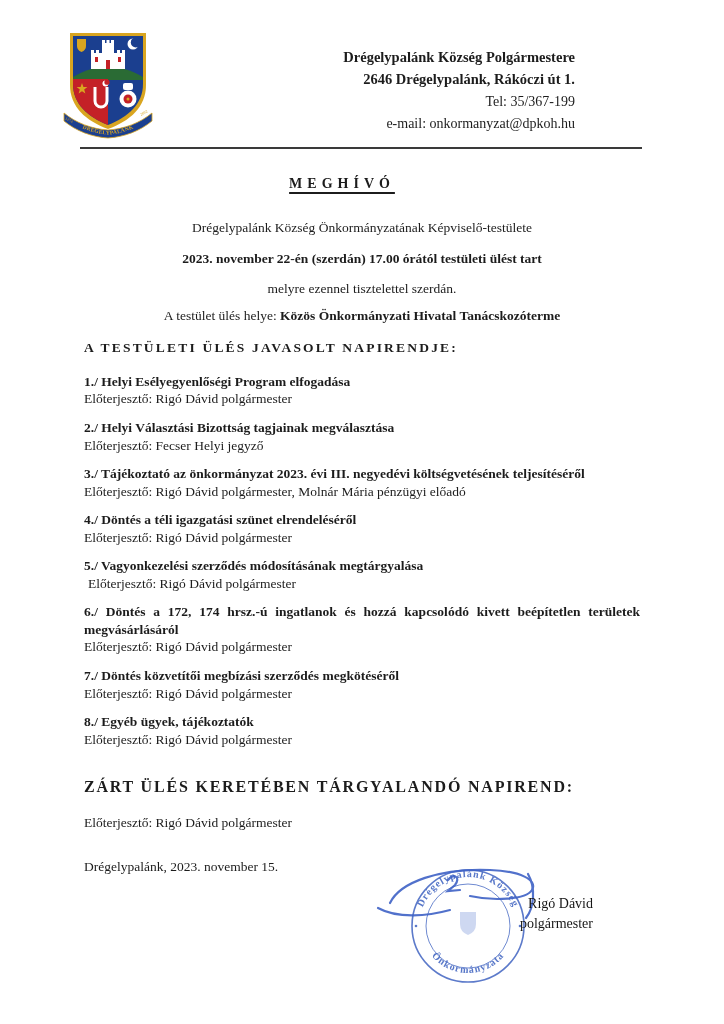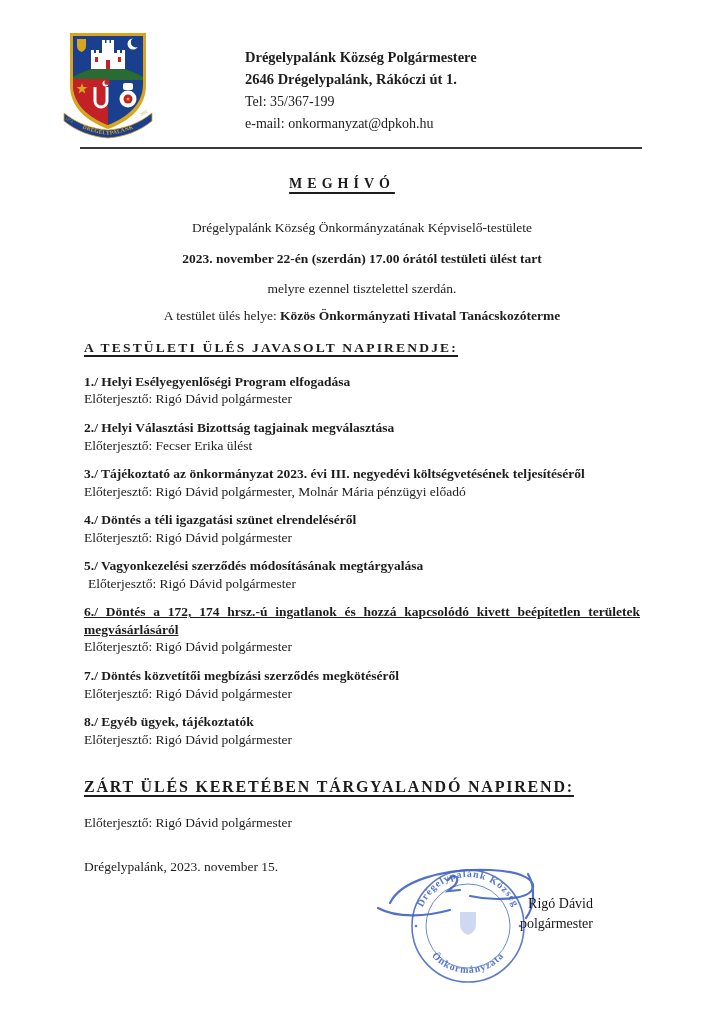--- a/index.html
+++ b/index.html
@@ -6,21 +6,21 @@
   .page {
     position:relative; width:724px; height:1024px; margin:0 auto;
     background:#ffffff; overflow:hidden;
     font-family:"Liberation Serif","DejaVu Serif",serif;
     color:#1c1c1c;
   }
   
   .logo { position:absolute; left:62px; top:26px; width:92px; height:117px; }
   .letterhead {
     position:absolute; left:245px; top:46px; width:330px;
-    text-align:left; line-height:1.55; font-size:14px;
+    text-align:right; line-height:1.55; font-size:14px;
   }
   .letterhead .org { font-weight:bold; font-size:14.5px; }
   .head-rule {
     position:absolute; left:80px; top:147px; width:562px; height:2px;
     background:#3a3a3a; border:none;
   }
   
   .content { position:absolute; left:84px; top:163px; width:556px; font-size:13.5px; line-height:1.3; }
   .center { text-align:center; }
   .doc-title {
@@ -31,29 +31,29 @@
     text-decoration:underline; text-underline-offset:4px;
     text-decoration-thickness:1.5px;
   }
   .intro-1 { margin-top:26px; }
   .intro-2 { margin-top:13px; font-weight:bold; }
   .intro-3 { margin-top:13px; }
   .intro-4 { margin-top:9px; }
   .intro-4 .loc-value { font-weight:bold; }
   .section-heading {
     margin-top:15px; font-weight:bold; font-size:13.5px; letter-spacing:2.2px;
-    text-decoration:underline; text-underline-offset:3px; text-decoration-thickness:1.5px;
+    text-underline-offset:3px; text-decoration-thickness:1.5px;
   }
   .section-heading.closed {
     margin-top:29px; font-size:16px; letter-spacing:1.8px;
   }
   .agenda { margin-top:16px; }
   .agenda-item { margin-bottom:11px; }
   .agenda-item .title { font-weight:bold; }
-  .agenda-item .title.justify { text-align:justify;text-decoration:underline; }
+  .agenda-item .title.justify { text-align:justify; }
   .agenda-item .presenter.indent { padding-left:4px; }
   .date-line { margin-top:26px; }
   
   .stamp-svg { position:absolute; left:370px; top:860px; width:190px; height:133px; }
   .signer {
     position:absolute; left:415px; top:894px; width:130px;
     text-align:right; font-size:14px; line-height:1.4; z-index:3; color:#161616;padding-left:48px;
   }
 </style>
 </head>
@@ -145,21 +145,21 @@
 
     <div class="section-heading">A TESTÜLETI ÜLÉS JAVASOLT NAPIRENDJE:</div>
 
     <div class="agenda">
       <div class="agenda-item">
         <div class="title">1./ Helyi Esélyegyenlőségi Program elfogadása</div>
         <div class="presenter">Előterjesztő: Rigó Dávid polgármester</div>
       </div>
       <div class="agenda-item">
         <div class="title">2./ Helyi Választási Bizottság tagjainak megválasztása</div>
-        <div class="presenter">Előterjesztő: Fecser Erika ülést</div>
+        <div class="presenter">Előterjesztő: Fecser Helyi jegyző</div>
       </div>
       <div class="agenda-item">
         <div class="title">3./ Tájékoztató az önkormányzat 2023. évi III. negyedévi költségvetésének teljesítéséről</div>
         <div class="presenter">Előterjesztő: Rigó Dávid polgármester, Molnár Mária pénzügyi előadó</div>
       </div>
       <div class="agenda-item">
         <div class="title">4./ Döntés a téli igazgatási szünet elrendeléséről</div>
         <div class="presenter">Előterjesztő: Rigó Dávid polgármester</div>
       </div>
       <div class="agenda-item">

